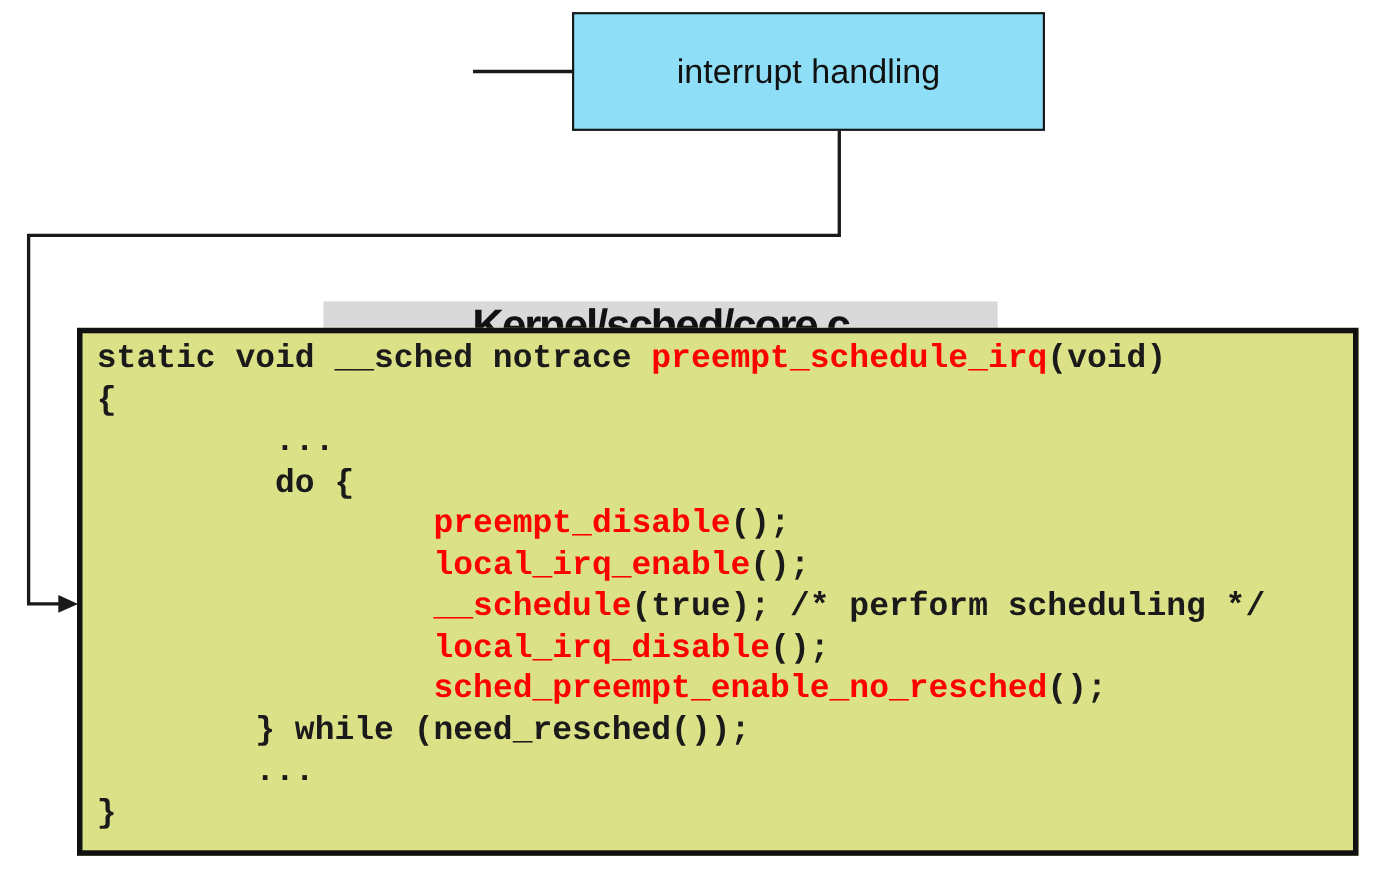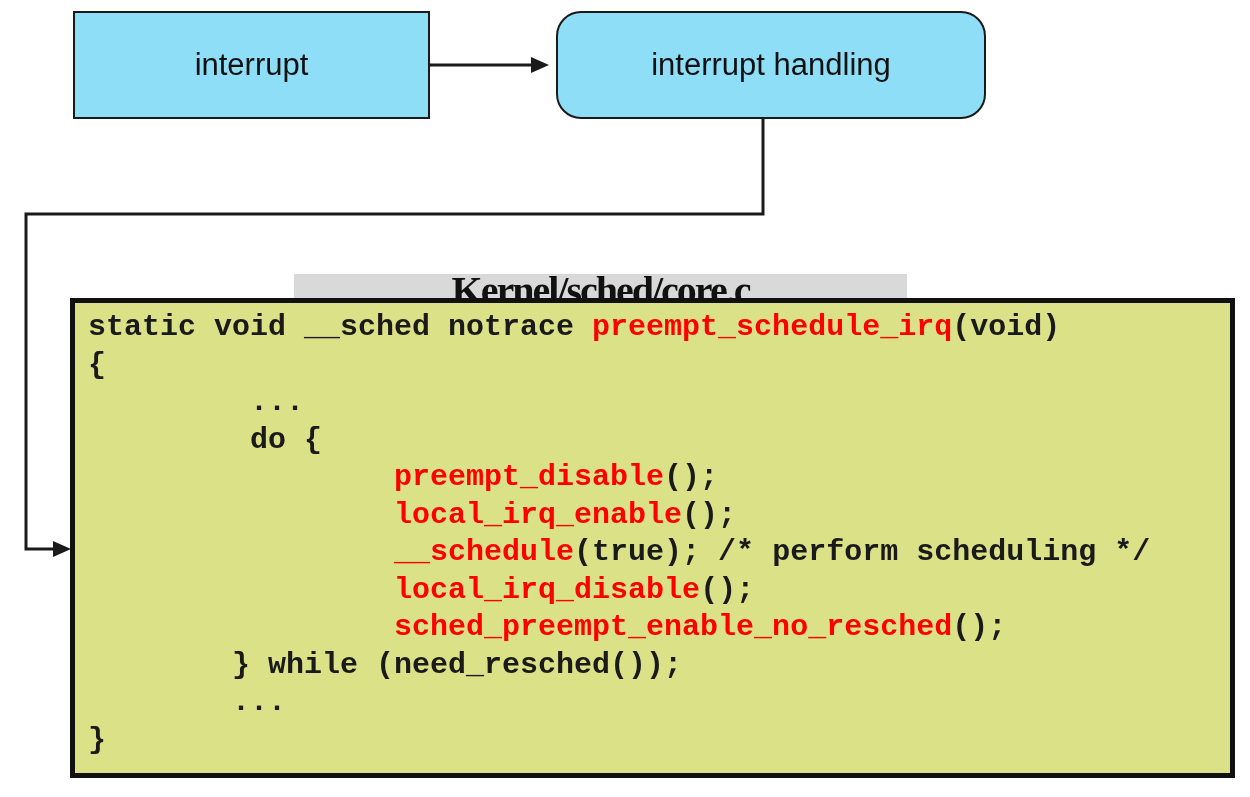--- a/index.html
+++ b/index.html
@@ -42,32 +42,32 @@
     justify-content: center;
     font-size: 31px;
     color: #111111;
     z-index: 2;
   }
   .box-interrupt {
     left: 73px; top: 11px;
     width: 357px; height: 108px;
   }
   .box-handling {
-    left: 556px; top: 11px;
-    width: 430px; height: 108px; border-radius: 25px;
+    left: 520px; top: 11px;
+    width: 430px; height: 108px;
   }
   .file-label {
     position: absolute;
     left: 294px; top: 274px;
     width: 613px; height: 40px;
     background: var(--label-bg, #d9d9d9);
     display: flex;
-    align-items: flex-end;
+    align-items: flex-start;
     justify-content: center;
-    font-family: Liberation Serif, serif;
+    font-family: Liberation Sans, sans-serif;
     font-weight: bold;
     font-size: 40px;
     letter-spacing: -2px;
     color: #111111;
     z-index: 0;
   }
   .code-box {
     position: absolute;
     box-sizing: border-box;
     left: 70px; top: 298px;
@@ -94,23 +94,20 @@
 
 <div class="canvas">
 
   <svg class="connectors" viewBox="0 0 1250 797" xmlns="http://www.w3.org/2000/svg">
     <line class="conn" x1="430" y1="65" x2="533" y2="65"></line>
     <polygon class="head" points="549,65 531,57 531,73"></polygon>
     <polyline class="conn" points="763,119 763,214 26,214 26,549 55,549"></polyline>
     <polygon class="head" points="71,549 53,541 53,557"></polygon>
   </svg>
 
-  <div class="nodebox box-interrupt">
-    <span>interrupt</span>
-  </div>
 
   <div class="nodebox box-handling">
     <span>interrupt handling</span>
   </div>
 
   <div class="file-label">
     <span>Kernel/sched/core.c</span>
   </div>
 
   <div class="code-box">

